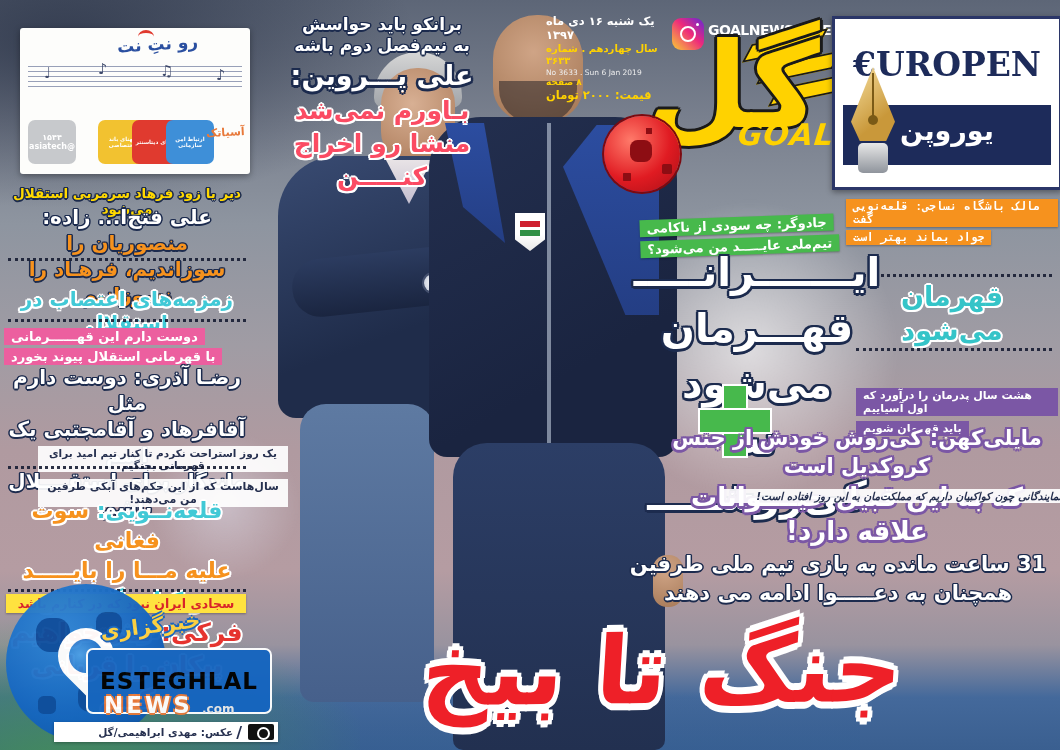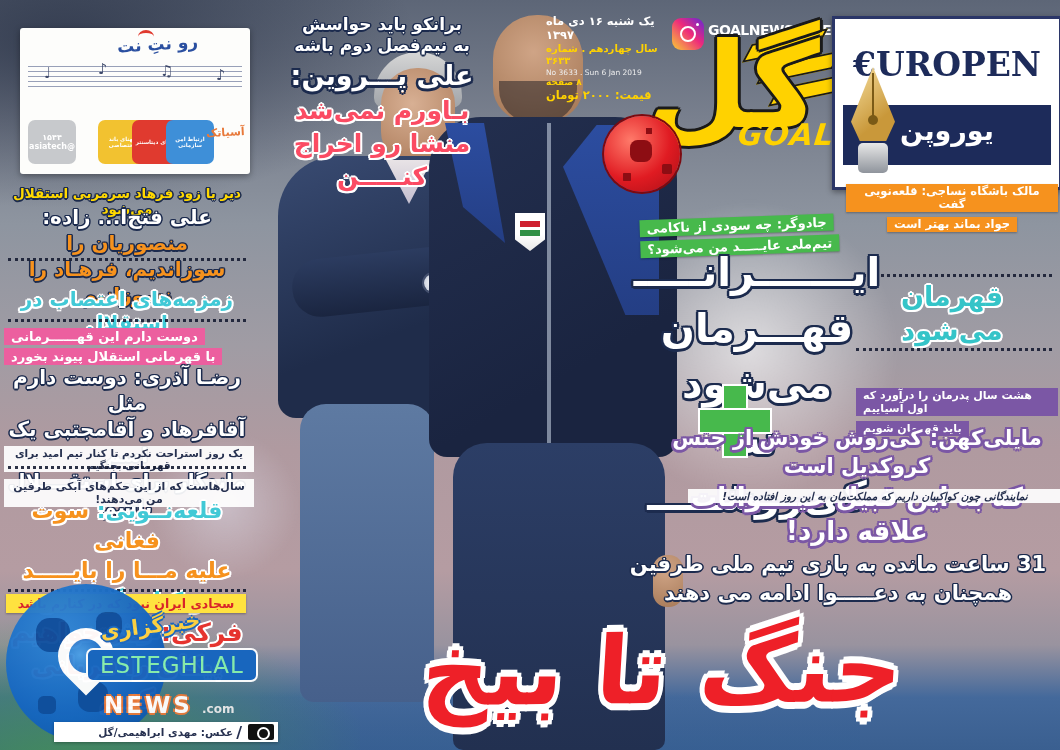--- a/index.html
+++ b/index.html
@@ -109,34 +109,34 @@
   .fath{top:204px;text-align:center;font-size:20px;line-height:26px;font-weight:bold;}
   .fath .nm{color:#fff;}
   .fath .or{color:#f6921e;}
   .div-l1{left:8px;top:258px;width:238px;}
   .nepol{top:266px;text-align:center;font-size:15px;font-weight:bold;color:#fff;}
   .zemzemeh{top:287px;text-align:center;font-size:20px;font-weight:bold;color:#41c9d6;}
   .div-l2{left:8px;top:319px;width:238px;}
   .pinkwrap{top:326px;text-align:left;}
   .pink-chip{background:#ec5f9f;font-size:13px;line-height:15px;margin-bottom:1px;}
   .azari{top:364px;text-align:center;font-size:20px;line-height:26px;font-weight:bold;color:#fff;}
-  .substrip{background:rgba(255,255,255,.92);color:#26304f;font-weight:bold;text-align:center;}
+  .substrip{background:rgba(255,255,255,.92);color:#26304f;font-weight:bold;text-align:center;margin-left:34px;}
   .az-sub{top:446px;left:4px;width:246px;font-size:10.5px;padding:1px 2px;}
   .div-l3{left:8px;top:466px;width:238px;}
   .gh-kick{top:479px;left:4px;width:246px;font-size:11px;padding:1px 2px;}
   .ghal{top:496px;text-align:center;font-size:22px;line-height:30px;font-weight:bold;}
   .ghal .cy{color:#41c9d6;}
   .ghal .or{color:#f6921e;}
   .div-l4{left:8px;top:589px;width:238px;}
   .sajjadi{top:594px;left:6px;width:240px;background:#ffe23f;color:#d8232a;font-size:12.5px;font-weight:bold;text-align:center;padding:2px 0;box-shadow:0 1px 2px rgba(0,0,0,.3);}
   .faraki{top:616px;text-align:center;font-size:25px;line-height:33px;font-weight:bold;color:#e6342f;}
 
   
   .rc{width:212px;left:846px;direction:rtl;}
-  .nassaji{top:184px;text-align:center;}
+  .nassaji{top:199px;text-align:left;font-family:Liberation Mono, monospace;}
   .nas-chip{background:#f6921e;font-size:11.5px;line-height:13px;margin-bottom:1px;box-shadow:0 1px 2px rgba(0,0,0,.3);}
   .nekounam{top:214px;text-align:center;font-size:23px;line-height:28px;font-weight:bold;color:#f6921e;}
   .div-r1{left:856px;top:274px;width:196px;}
   .adel{top:280px;text-align:center;font-weight:bold;}
   .adel .a1{font-size:18px;line-height:24px;color:#fff;}
   .adel .a2{font-size:27px;line-height:34px;color:#35c4c8;}
   .div-r2{left:856px;top:348px;width:196px;}
 
   
   .jadugar{left:640px;top:214px;width:245px;direction:rtl;text-align:left;transform:rotate(-2deg);}
@@ -157,21 +157,21 @@
   .bigred{left:262px;top:598px;width:800px;height:150px;direction:rtl;text-align:center;font-size:94px;line-height:146px;font-weight:bold;color:#ee2028;transform:skewX(-4deg) rotate(-.5deg);}
 
   
   .wm{left:6px;top:584px;width:280px;height:162px;opacity:.96;}
   .wm-circle{position:absolute;left:0;top:0;width:160px;height:158px;border-radius:50%;background:radial-gradient(circle at 35% 30%,#2f86d6,#1565c0 58%,#0d4e9e);}
   .wm-circle::before{content:"";position:absolute;left:30px;top:34px;width:34px;height:34px;border-radius:40%;background:#0d4e9e;box-shadow:56px -10px 0 -4px #0d4e9e,40px 62px 0 -2px #0d4e9e,-6px 70px 0 -8px #0d4e9e;}
   .wm-pin{position:absolute;left:52px;top:44px;width:56px;height:56px;background:#fff;border-radius:50% 50% 50% 0;transform:rotate(-45deg);}
   .wm-pin::before{content:"";position:absolute;left:11px;top:11px;width:34px;height:34px;border-radius:50%;background:radial-gradient(circle at 40% 35%,#4da0e8,#1565c0);}
   .wm-fa{position:absolute;left:94px;top:30px;font-size:21px;font-weight:bold;color:#ffd23f;transform:rotate(-7deg);
          text-shadow:2px 0 #1565c0,-2px 0 #1565c0,0 2px #1565c0,0 -2px #1565c0;}
-  .wm-en{position:absolute;left:80px;top:64px;background:#1565c0;border:2.5px solid #fff;border-radius:7px;color:#86efac;font-size:23px;font-weight:normal;padding:2px 12px;letter-spacing:1px;}
+  .wm-en{position:absolute;left:80px;top:64px;background:#1565c0;border:2.5px solid #fff;border-radius:7px;color:#000000;font-size:23px;font-weight:bold;padding:18px 12px;letter-spacing:1px;}
   .wm-news{position:absolute;left:98px;top:108px;font-size:23px;font-weight:bold;color:#fff;letter-spacing:3px;
            text-shadow:2px 0 #e8793a,-2px 0 #e8793a,0 2px #e8793a,0 -2px #e8793a;}
   .wm-com{position:absolute;left:196px;top:118px;font-size:12px;font-weight:bold;color:#e8e8e8;}
 
   .credit{left:54px;top:722px;width:224px;height:20px;background:#fff;display:flex;align-items:center;direction:rtl;box-shadow:0 1px 3px rgba(0,0,0,.3);}
   .cam{width:26px;height:16px;background:#111;margin:0 4px 0 6px;position:relative;border-radius:2px;}
   .cam::before{content:"";position:absolute;left:9px;top:3px;width:9px;height:9px;border:2px solid #fff;border-radius:50%;}
   .credit-txt{font-size:10.5px;font-weight:bold;color:#26304f;}
   .credit-slash{color:#26304f;font-weight:bold;margin-left:3px;}
 </style>

